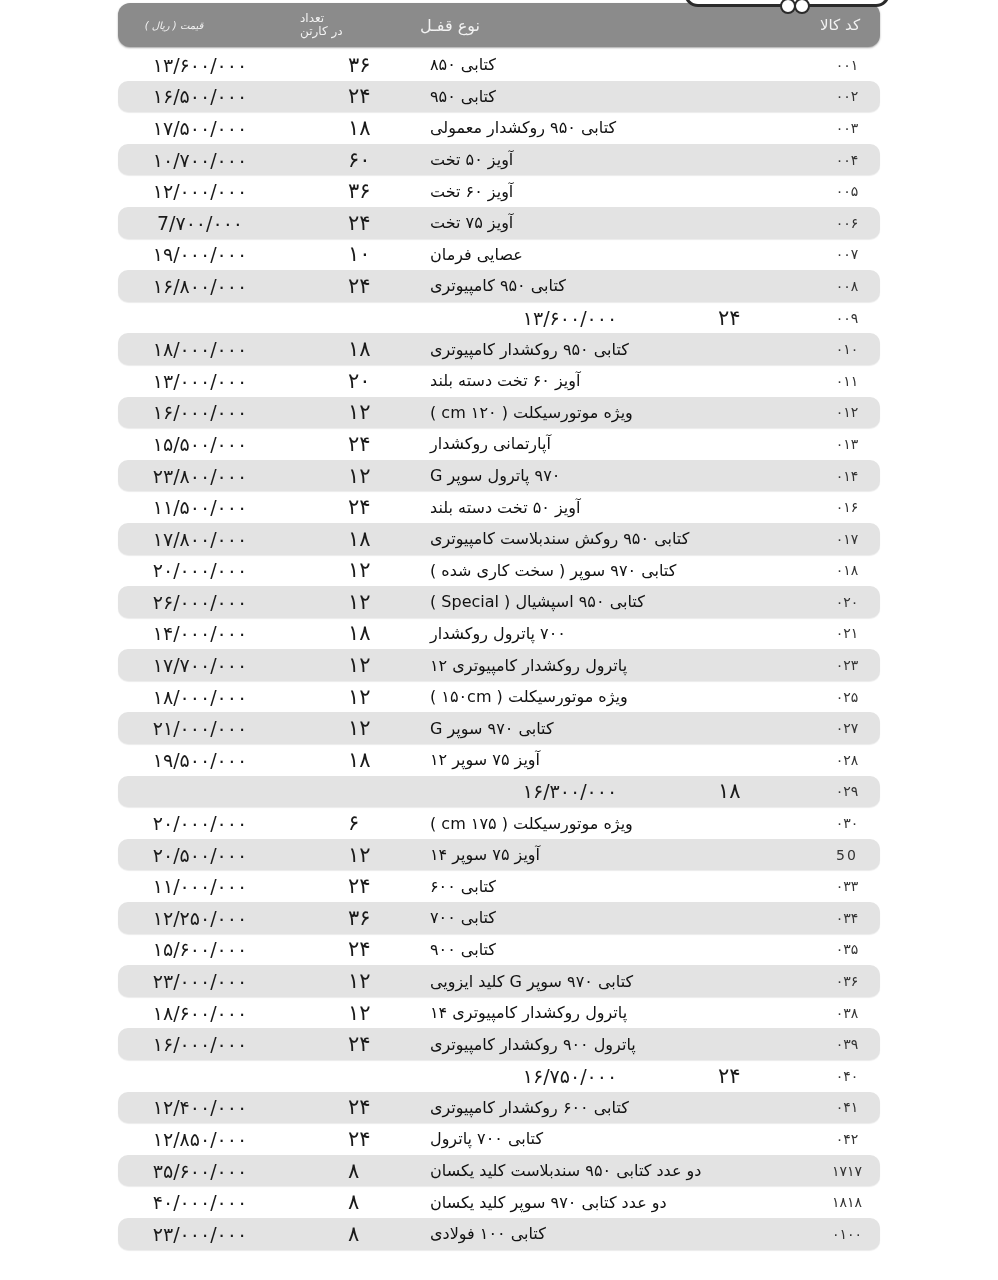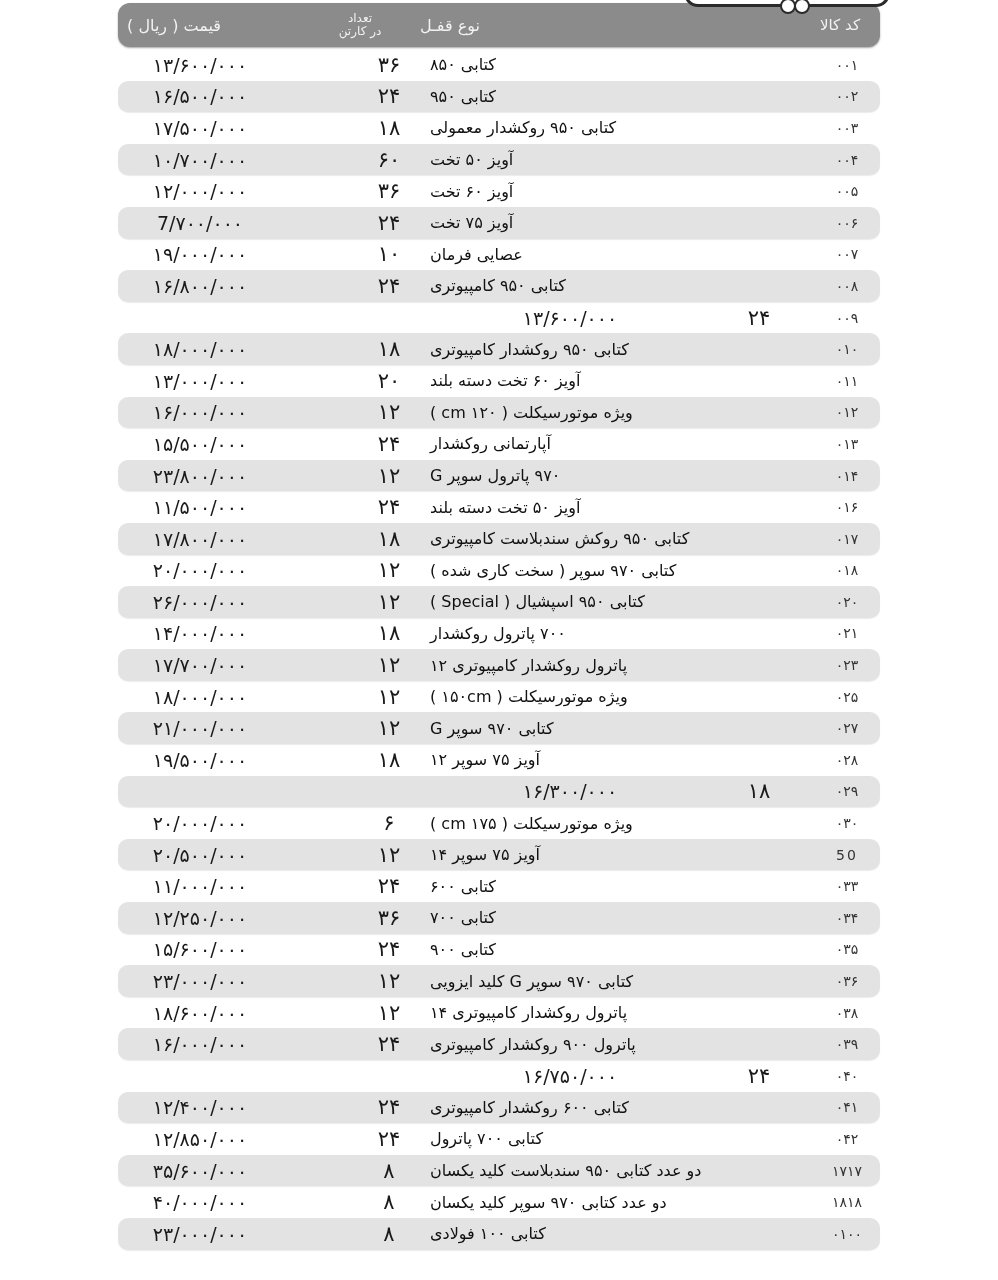--- a/index.html
+++ b/index.html
@@ -55,27 +55,27 @@
       background: #8b8b8b;
       border-radius: 12px;
       box-shadow: 0 1px 2px rgba(0,0,0,0.35);
       display: flex;
       align-items: center;
       color: #f2f2f2;
       position: relative;
     }
     .col-code { width: 80px; text-align: center; flex: none; }
     .col-name { width: 370px; flex: none; text-align: left; padding-right: 6px; box-sizing: border-box; }
-    .col-qty { width: 120px; flex: none; text-align: center; }
+    .col-qty { width: 120px; flex: none; text-align: left; }
     .col-price { width: 192px; flex: none; text-align: center; }
     .header .col-code { font-size: 15px; padding-left: 10px; }
     .header .col-name { font-size: 16px; padding-right: 140px; }
     .header .col-qty { font-size: 12px; line-height: 13px; padding-left: 30px; }
     .header .col-qty span { display: block; }
-    .header .col-price { font-size: 16px; }
+    .header .col-price { font-size: 10px; font-style: italic; }
 
     .rows { margin-top: 2px; }
     .row {
       height: 31.6px;
       display: flex;
       align-items: center;
       border-radius: 10px;
       font-size: 16px;
     }
     .row.alt {

